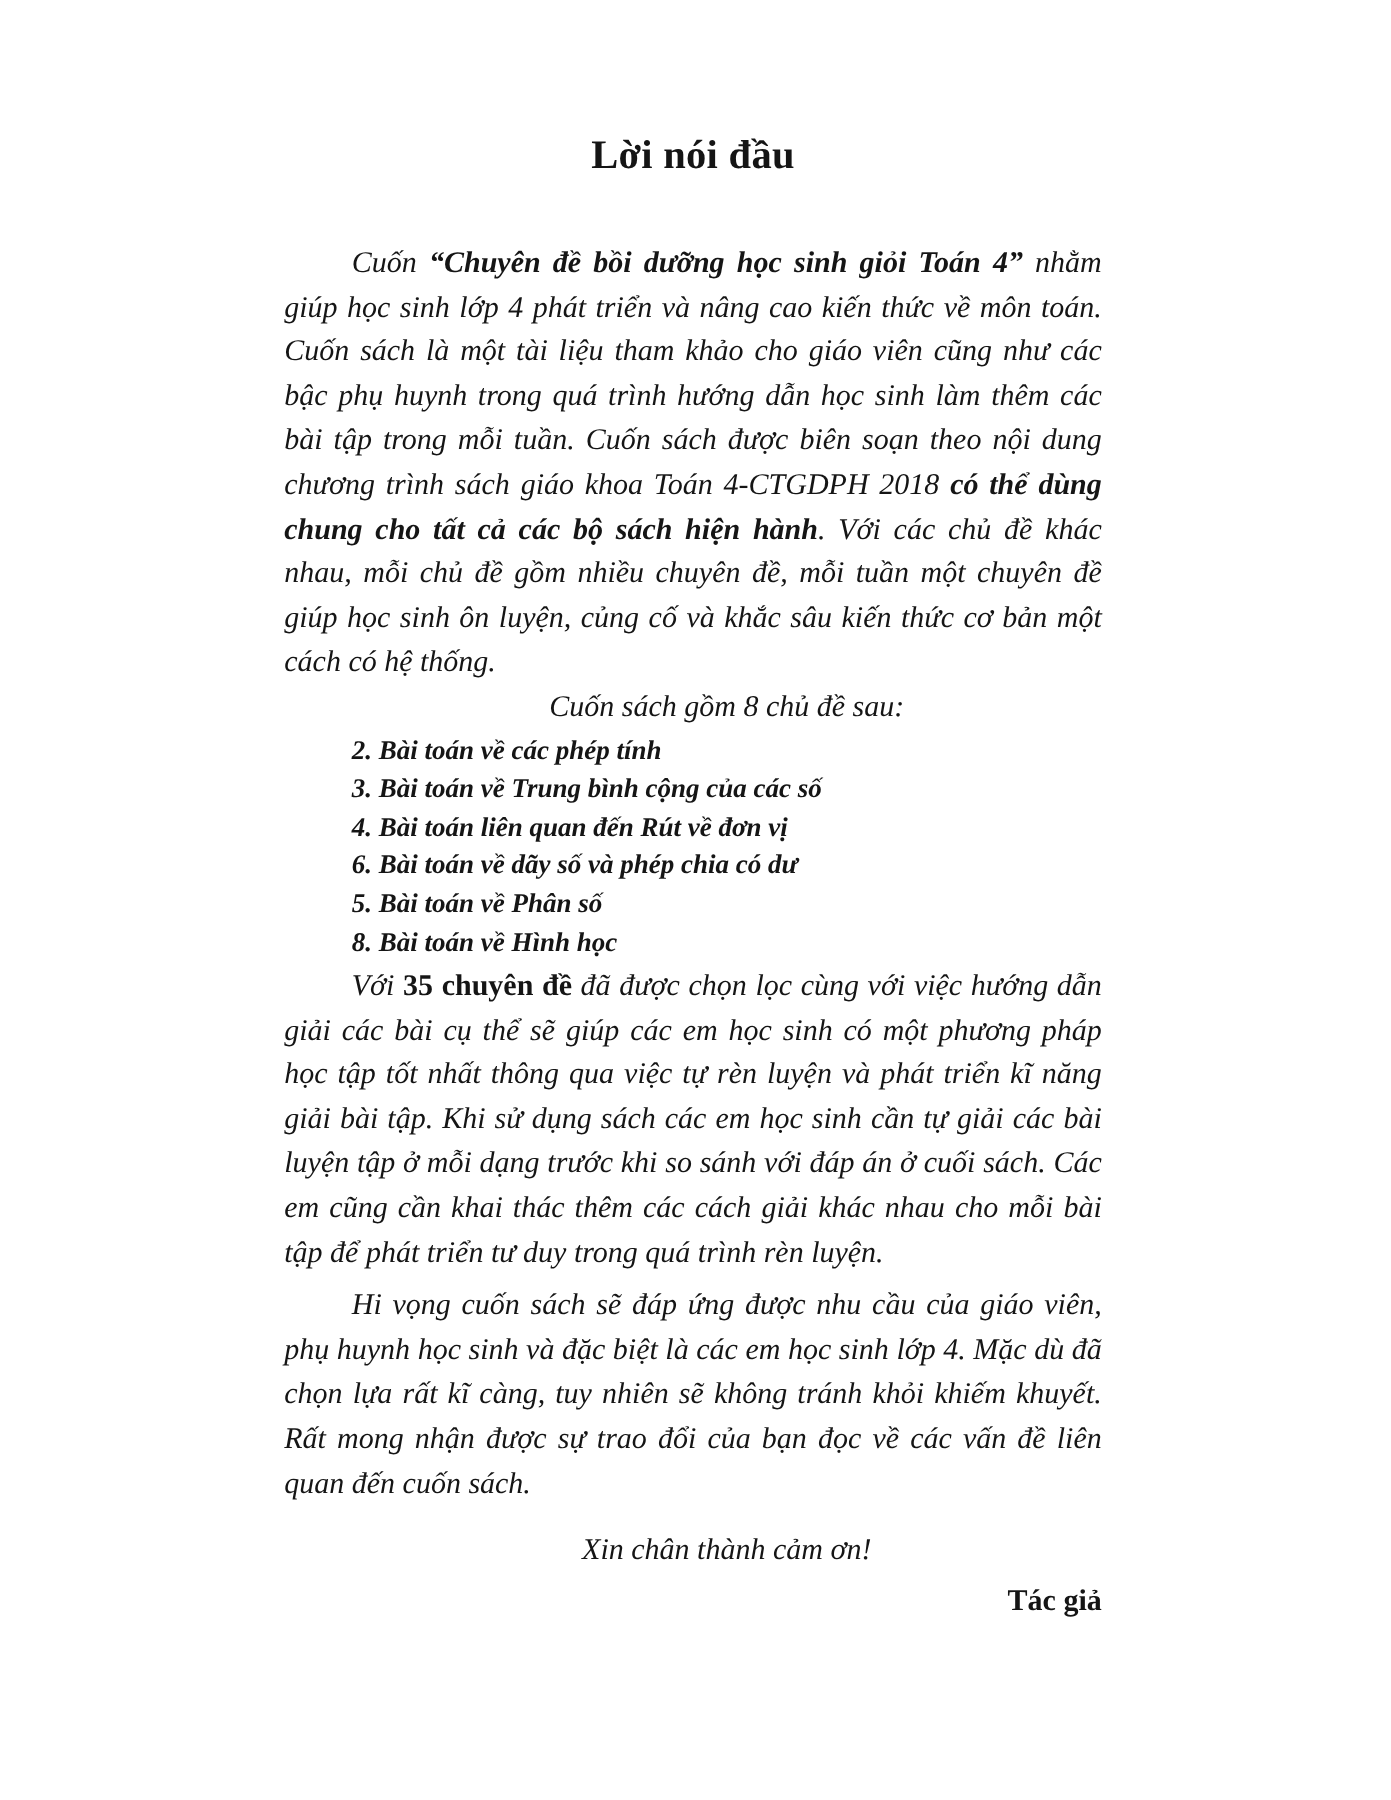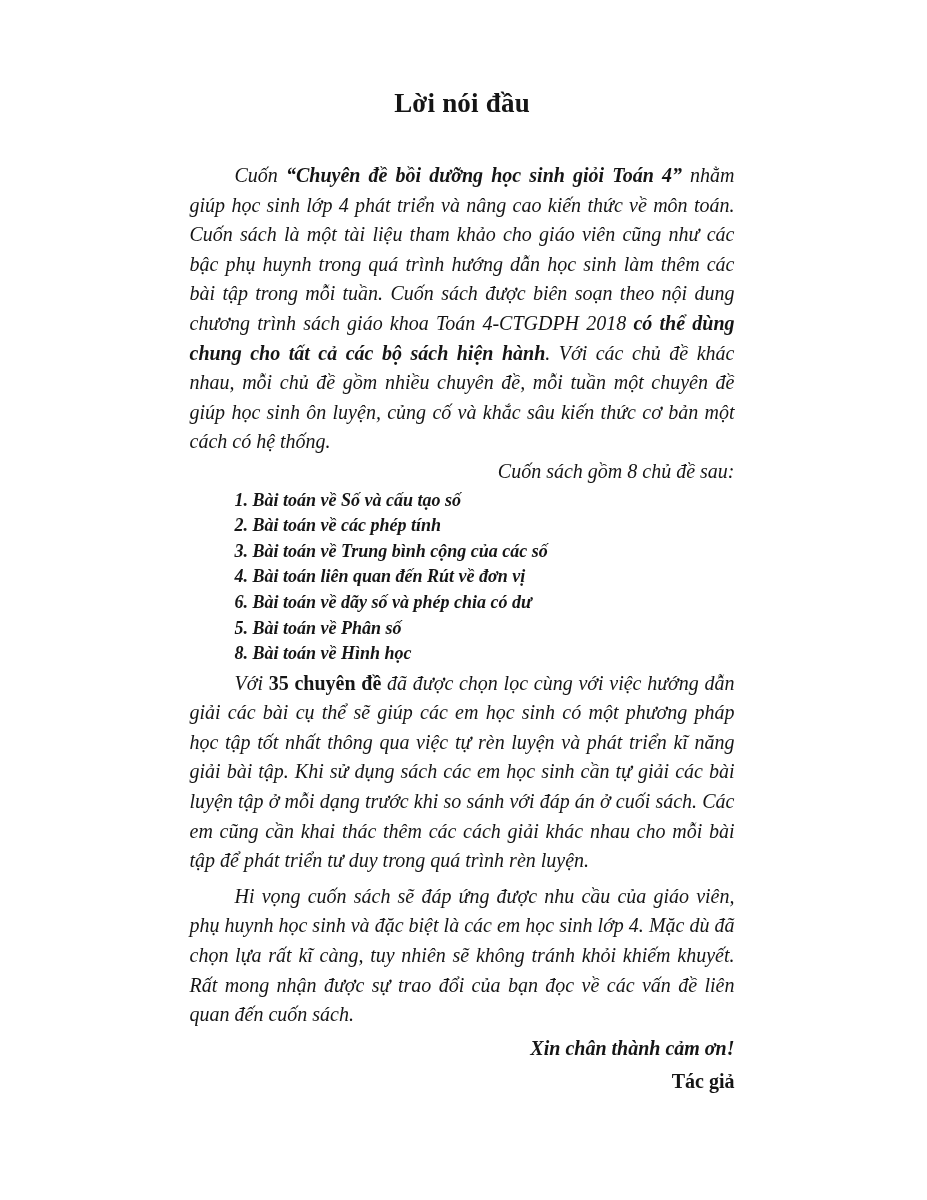--- a/index.html
+++ b/index.html
@@ -29,38 +29,38 @@
   }
   .para {
     margin: 0;
     font-size: 20px;
     font-style: italic;
     line-height: 29.6px;
     text-align: justify;
     text-indent: 45px;
   }
   .para.no-justify {
-    text-align: right;
+    text-align: center;
   }
   .b  { font-weight: bold; }
   .bu { font-weight: bold; font-style: normal; }
   .toc {
     margin: 1px 0 2px 45px;
   }
   .toc-item {
     font-size: 18px;
     font-weight: bold;
     font-style: italic;
     line-height: 25.6px;
     text-align: left;
   }
   .spacer-sm { height: 6px; }
   .thanks {
-    margin-top: 4px;
-    font-weight: bold;
+    margin-top: 15px;
+    font-weight: normal;
   }
   .author {
     margin: 4px 0 0 0;
     text-align: right;
     font-size: 20px;
     font-weight: bold;
     font-style: normal;
     line-height: 29.6px;
   }
 </style>
@@ -69,21 +69,20 @@
 
 <div class="page">
 
   <h1 class="title">Lời nói đầu</h1>
 
   <p class="para"><span>Cuốn </span><span class="b">“Chuyên đề bồi dưỡng học sinh giỏi Toán 4”</span><span> nhằm giúp học sinh lớp 4 phát triển và nâng cao kiến thức về môn toán. Cuốn sách là một tài liệu tham khảo cho giáo viên cũng như các bậc phụ huynh trong quá trình hướng dẫn học sinh làm thêm các bài tập trong mỗi tuần. Cuốn sách được biên soạn theo nội dung chương trình sách giáo khoa Toán 4-CTGDPH 2018 </span><span class="b">có thể dùng chung cho tất cả các bộ sách hiện hành</span><span>. Với các chủ đề khác nhau, mỗi chủ đề gồm nhiều chuyên đề, mỗi tuần một chuyên đề giúp học sinh ôn luyện, củng cố và khắc sâu kiến thức cơ bản một cách có hệ thống.</span></p>
 
   <p class="para no-justify">Cuốn sách gồm 8 chủ đề sau:</p>
 
   <div class="toc">
-    <div class="toc-item">1. Bài toán về Số và cấu tạo số</div>
     <div class="toc-item">2. Bài toán về các phép tính</div>
     <div class="toc-item">3. Bài toán về Trung bình cộng của các số</div>
     <div class="toc-item">4. Bài toán liên quan đến Rút về đơn vị</div>
     <div class="toc-item">6. Bài toán về dãy số và phép chia có dư</div>
     <div class="toc-item">5. Bài toán về Phân số</div>
     <div class="toc-item">8. Bài toán về Hình học</div>
   </div>
 
   <p class="para"><span>Với </span><span class="bu">35 chuyên đề</span><span> đã được chọn lọc cùng với việc hướng dẫn giải các bài cụ thể sẽ giúp các em học sinh có một phương pháp học tập tốt nhất thông qua việc tự rèn luyện và phát triển kĩ năng giải bài tập. Khi sử dụng sách các em học sinh cần tự giải các bài luyện tập ở mỗi dạng trước khi so sánh với đáp án ở cuối sách. Các em cũng cần khai thác thêm các cách giải khác nhau cho mỗi bài tập để phát triển tư duy trong quá trình rèn luyện.</span></p>
 

